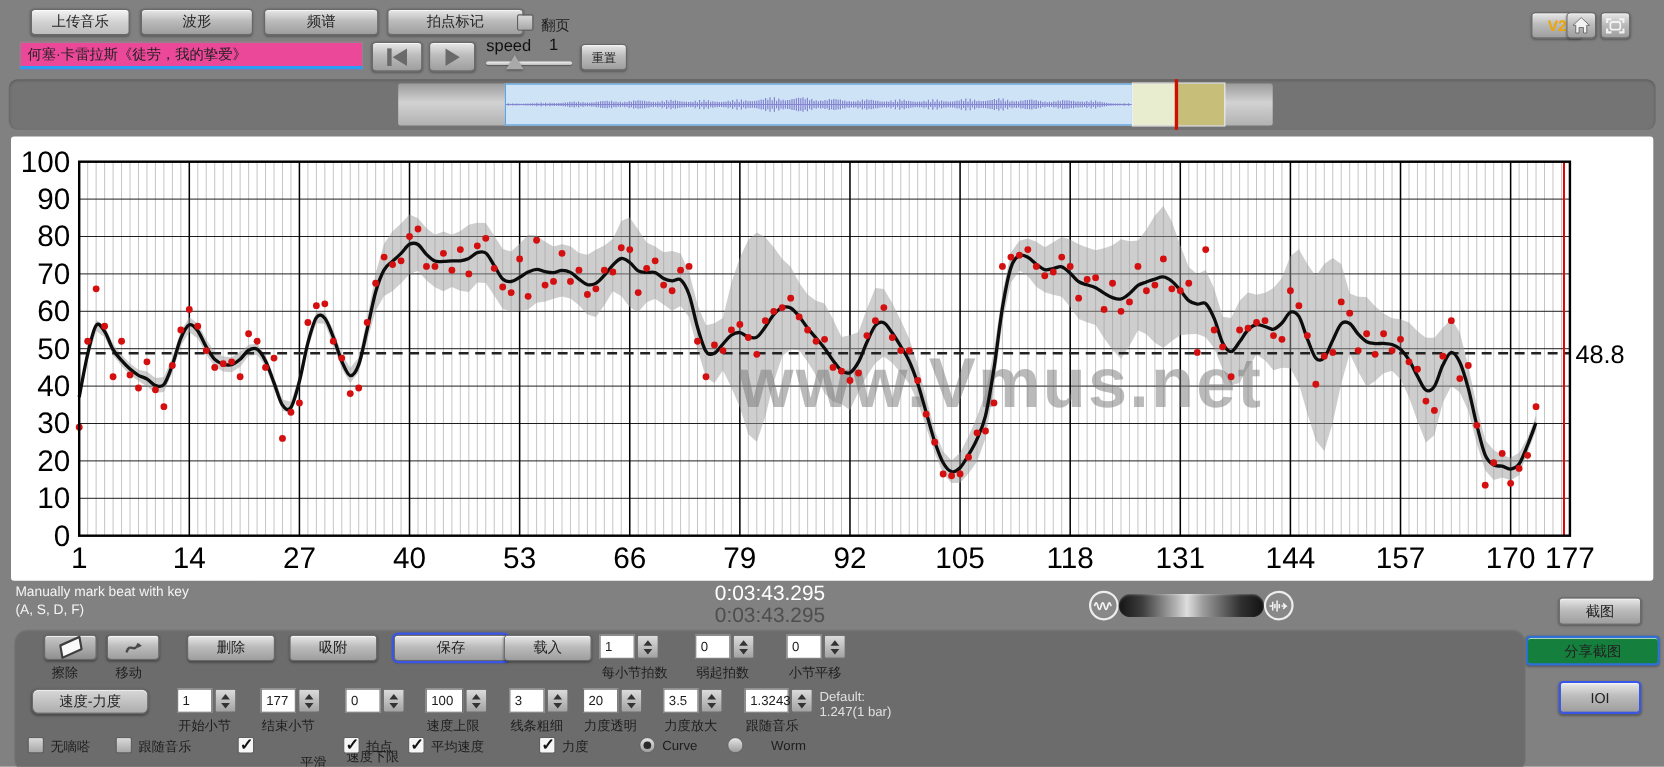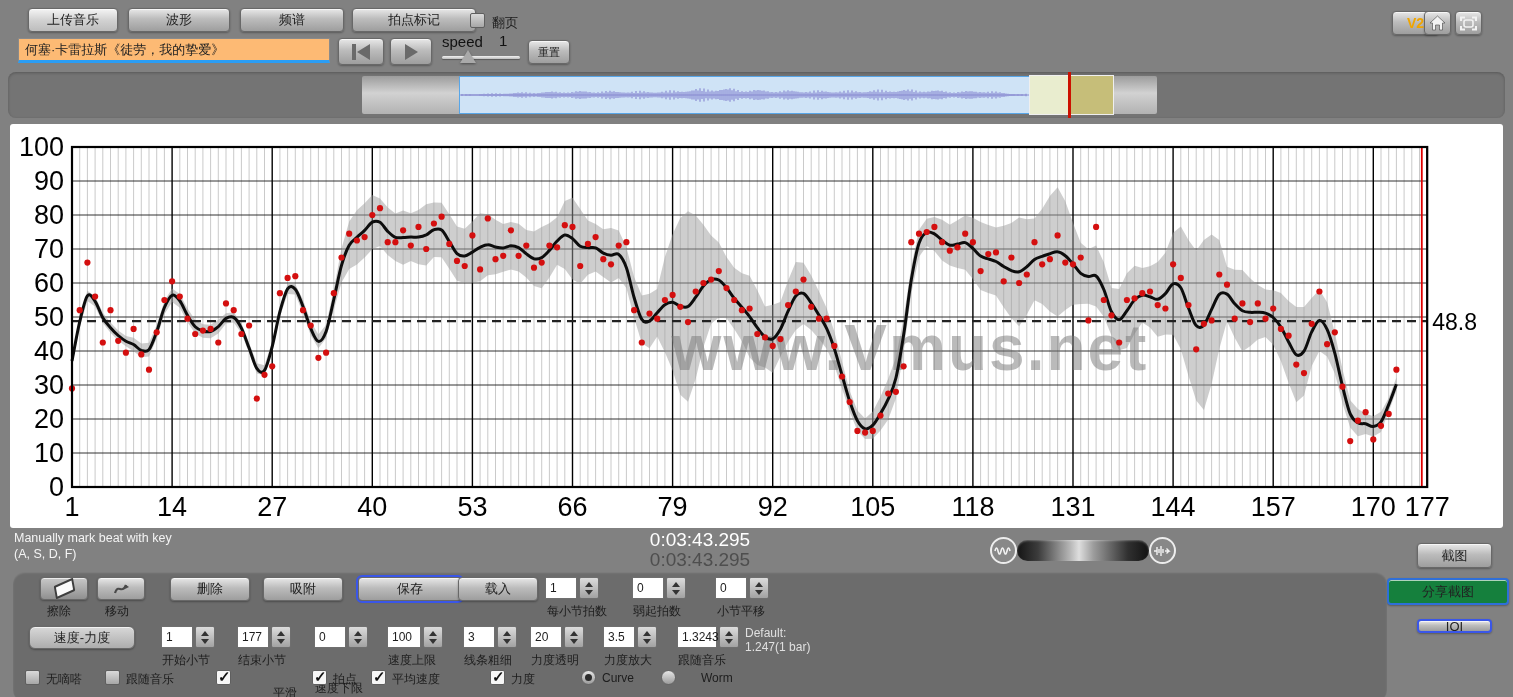--- a/index.html
+++ b/index.html
@@ -7,21 +7,21 @@
   .abs{position:absolute;}
   .btn{position:absolute;background:linear-gradient(#e8e8e8,#bcbcbc 45%,#9e9e9e);border:1px solid #686868;border-radius:4px;
        color:#222;font-size:13px;display:flex;align-items:center;justify-content:center;
        box-shadow:inset 0 1px 0 rgba(255,255,255,.65),0 1px 2px rgba(0,0,0,.3);cursor:pointer;box-sizing:border-box;}
   .btn.lite{background:linear-gradient(#f4f4f4,#d2d2d2 50%,#bdbdbd);}
   .btn.focusring{outline:2px solid #3a56e8;outline-offset:0px;}
   .btn.blue{background:#15803d;border:2px solid #2f6fd8;}
   .btn.ring{border:2px solid #3a56e8;}
   .tinylabel{position:absolute;font-size:12px;color:#1d1d1d;white-space:nowrap;}
   .whitelabel{position:absolute;font-size:12.5px;color:#f4f4f4;white-space:nowrap;}
-  input.txt{position:absolute;background:#fdba74;border:1px solid #8a8a8a;border-bottom:3px solid #2a9df4;
+  input.txt{position:absolute;background:#ec4899;border:1px solid #8a8a8a;border-bottom:3px solid #2a9df4;
        color:#222;font-size:13px;padding:0 6px;font-family:Liberation Sans, sans-serif;box-sizing:border-box;}
   .check{position:absolute;width:15px;height:15px;background:linear-gradient(#d9d9d9,#a7a7a7);border:1px solid #5f5f5f;border-radius:2px;box-sizing:border-box;cursor:pointer;}
   .check.on{background:#f6f6f6;}
   .check.on::after{content:"\2713";position:absolute;left:1px;top:-3px;font-size:15px;font-weight:bold;color:#111;}
   .radio{position:absolute;width:15px;height:15px;border-radius:50%;background:linear-gradient(#e6e6e6,#9b9b9b);border:1px solid #666;box-sizing:border-box;cursor:pointer;}
   .radio.on::after{content:"";position:absolute;left:3px;top:3px;width:7px;height:7px;border-radius:50%;background:#2b2b2b;}
   .spin-in{position:absolute;height:22px;background:#fff;border:1px solid #6f6f6f;color:#1c1c1c;font-size:12px;
        display:flex;align-items:center;padding-left:4px;box-sizing:border-box;}
   .spin-btn{position:absolute;width:20px;height:22px;background:linear-gradient(#dcdcdc,#a2a2a2);border:1px solid #6f6f6f;border-radius:2px;box-sizing:border-box;cursor:pointer;
        display:flex;flex-direction:column;align-items:center;justify-content:center;gap:3px;}
@@ -803,21 +803,21 @@
       <path d="M12 7 H16 L13.5 4.5 M16 7 L13.5 9.5" stroke="#f2f2f2" stroke-width="1.4" fill="none"></path>
     </svg>
 </div>
 <div class="btn" style="left:1417px;top:543px;width:75px;height:25px;">
     <span>截图</span>
   </div>
 
 <div class="btn blue" style="left:1387px;top:578px;width:122px;height:27px;">
     <span>分享截图</span>
   </div>
-<div class="btn ring" style="left:1417px;top:619px;width:75px;height:14px;">
+<div class="btn ring" style="left:1417px;top:619px;width:75px;height:30px;">
     <span>IOI</span>
   </div>
 
 <div class="panel"></div>
 
 <div class="btn" style="left:40px;top:577px;width:48px;height:23px;background:linear-gradient(#c8c8c8,#909090);">
     <span class="eraser"></span>
   </div>
 <span class="tinylabel" style="left:47px;top:603px;">擦除</span>
 <div class="btn" style="left:97px;top:577px;width:48px;height:23px;">

